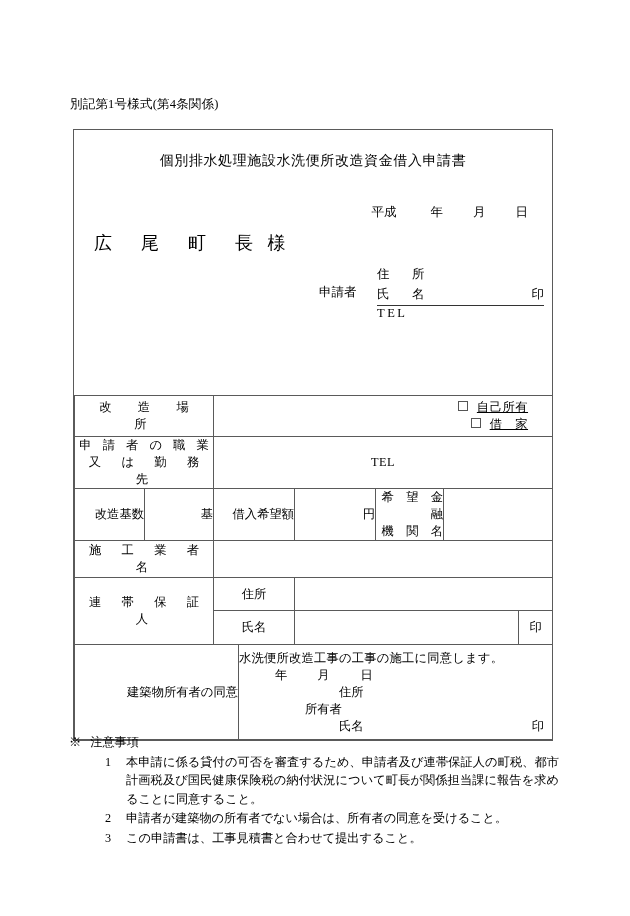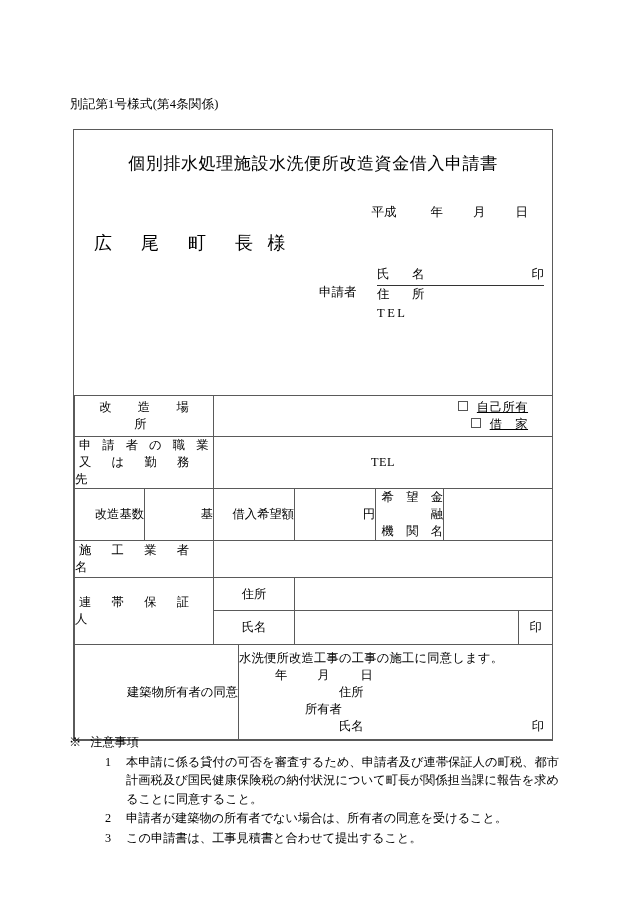--- a/index.html
+++ b/index.html
@@ -50,21 +50,21 @@
     height: 265px;
     box-sizing: border-box;
   }
 
   .doc-title {
     position: absolute;
     top: 22px;
     left: 0;
     width: 100%;
     text-align: center;
-    font-size: 17px;
+    font-size: 14px;
     letter-spacing: 0.6px;
   }
 
   .date-line {
     position: absolute;
     top: 74px;
     right: 24px;
     font-size: 12.5px;
     white-space: nowrap;
   }
@@ -149,21 +149,21 @@
     vertical-align: middle;
     line-height: 17px;
   }
 
   .lbl-spread {
     text-align: center;
     letter-spacing: 7px;
     text-indent: 7px;
   }
   .lbl-spread-2 {
-    text-align: left;
+    text-align: center;
     letter-spacing: 4px;
     text-indent: 4px;
   }
   .lbl-plain { text-align: right; }
 
   .chk-wrap {
     text-align: right;
     padding-right: 24px;
     line-height: 17px;
     font-size: 12.3px;
@@ -238,26 +238,26 @@
         <span>平成</span><span class="gap-a"></span><span>年</span><span class="gap-b"></span><span>月</span><span class="gap-b"></span><span>日</span>
       </div>
 
       <div class="addressee">
         <span>広　尾　町　長</span><span class="sama">様</span>
       </div>
 
       <div class="applicant-block">
         <div class="applicant-label">申請者</div>
         <div class="ap-rows">
+          <div class="ap-row">
+            <span class="ap-key">住　所</span>
+          </div>
           <div class="ap-row name-row">
             <span class="ap-key">氏　名</span>
             <span class="seal">印</span>
-          </div>
-          <div class="ap-row">
-            <span class="ap-key">住　所</span>
           </div>
           <div class="ap-row tel-row">
             <span>TEL</span>
           </div>
         </div>
       </div>
 
 
     </div>
 

